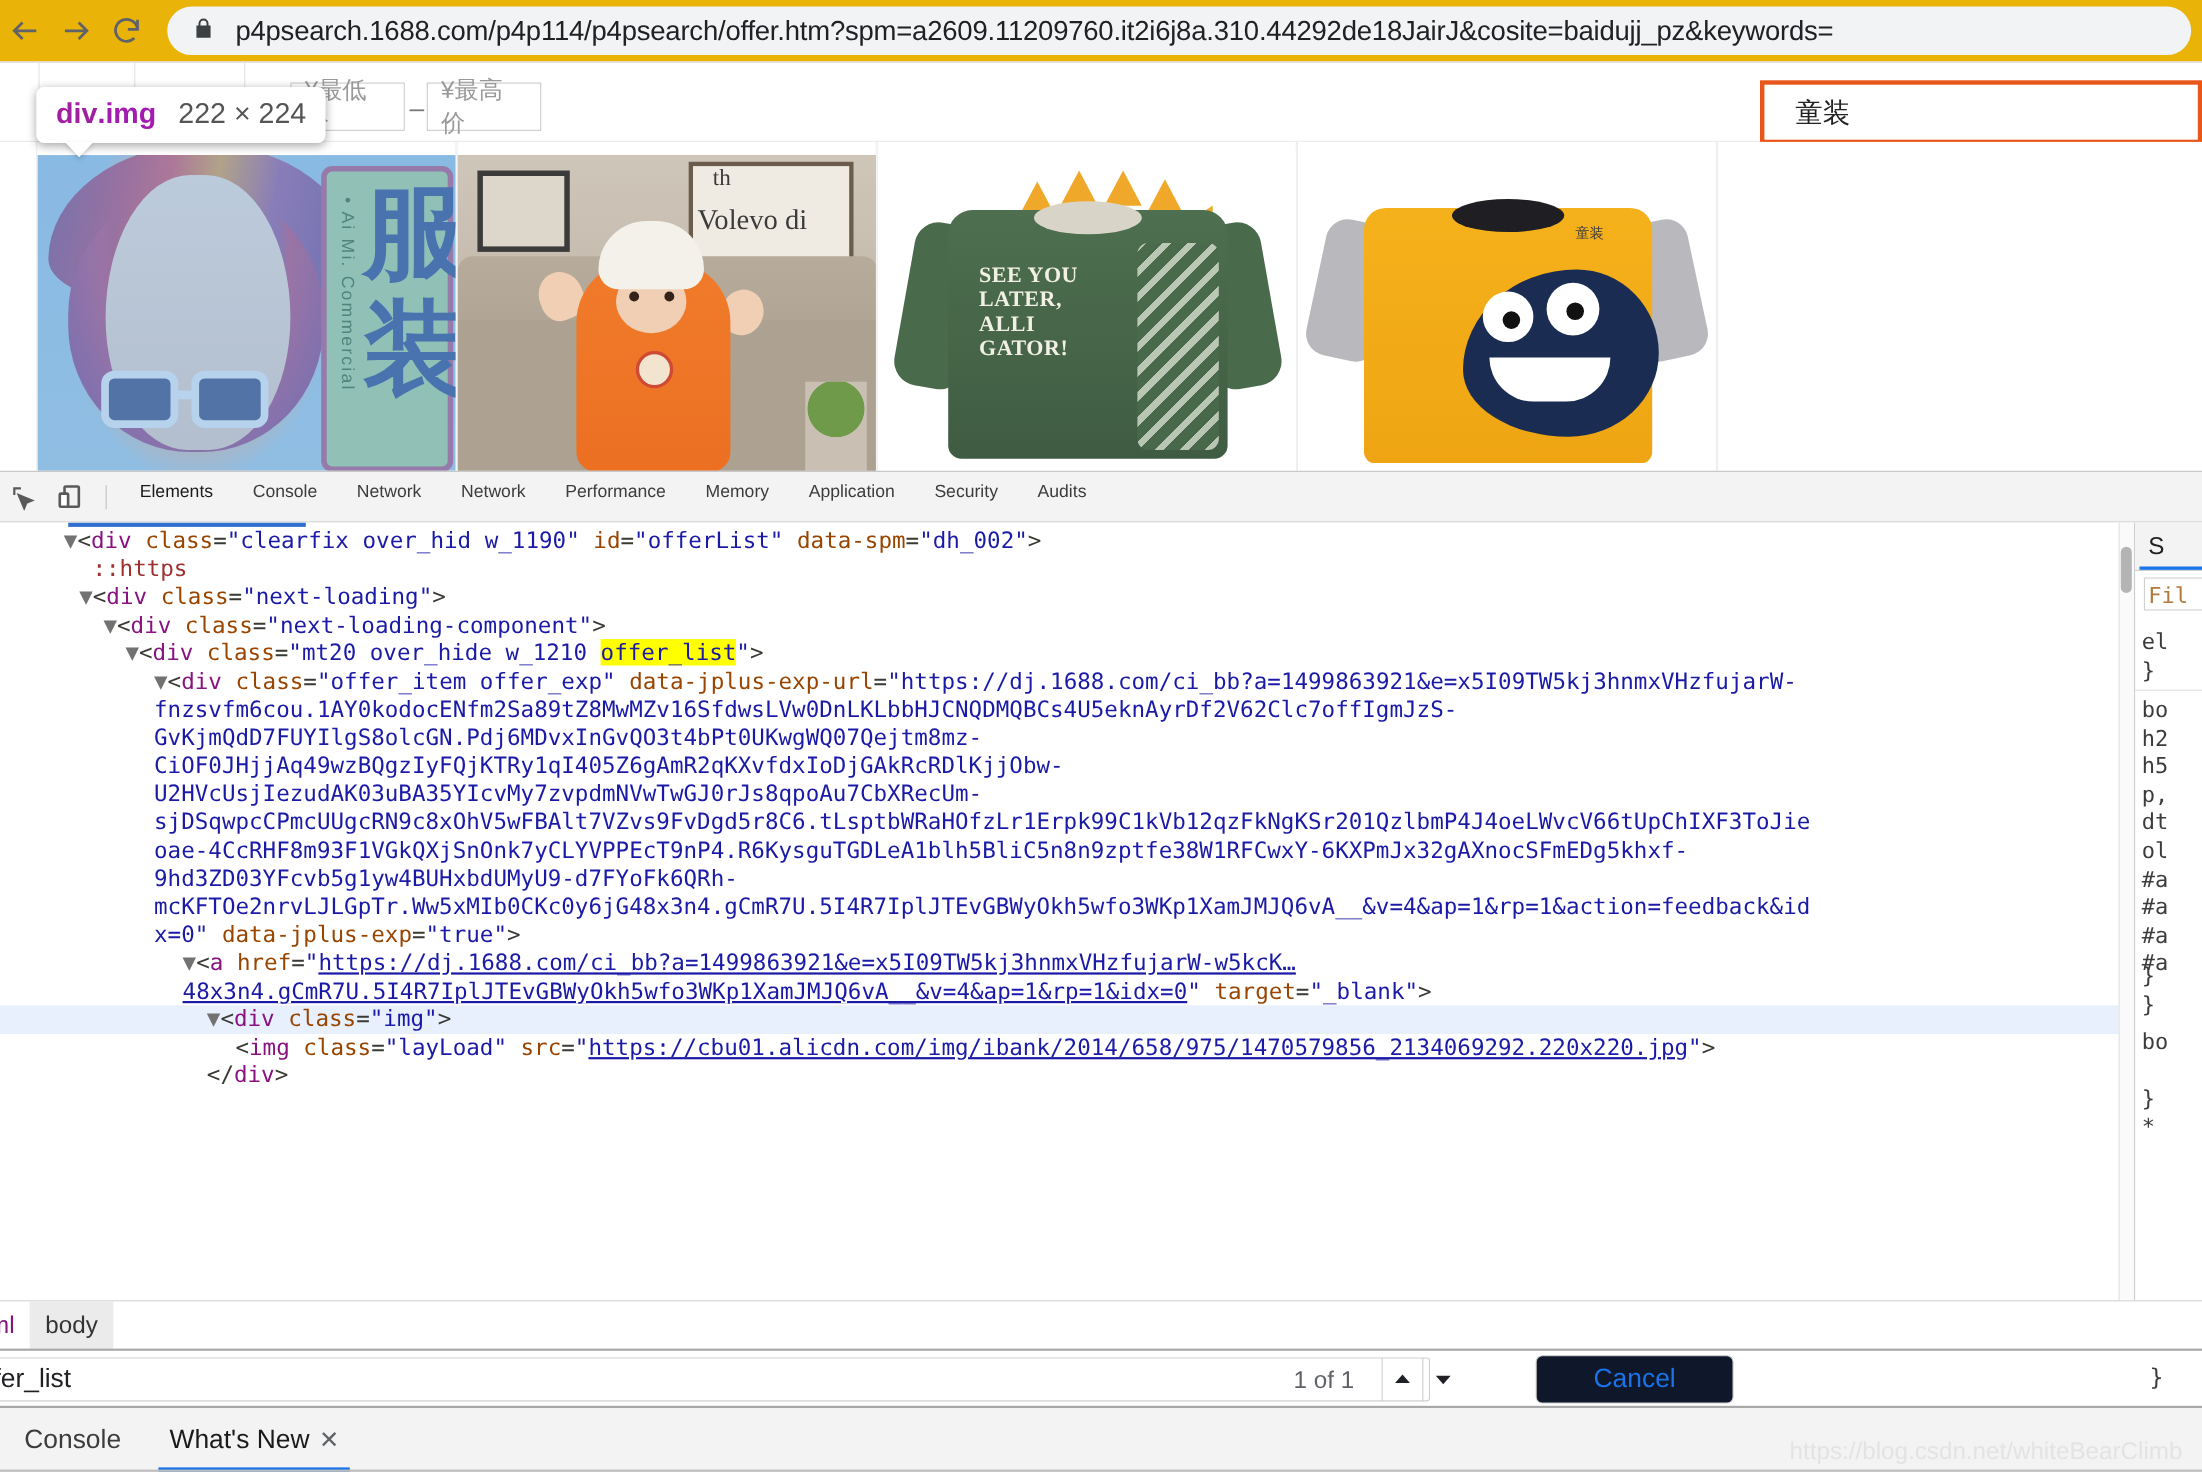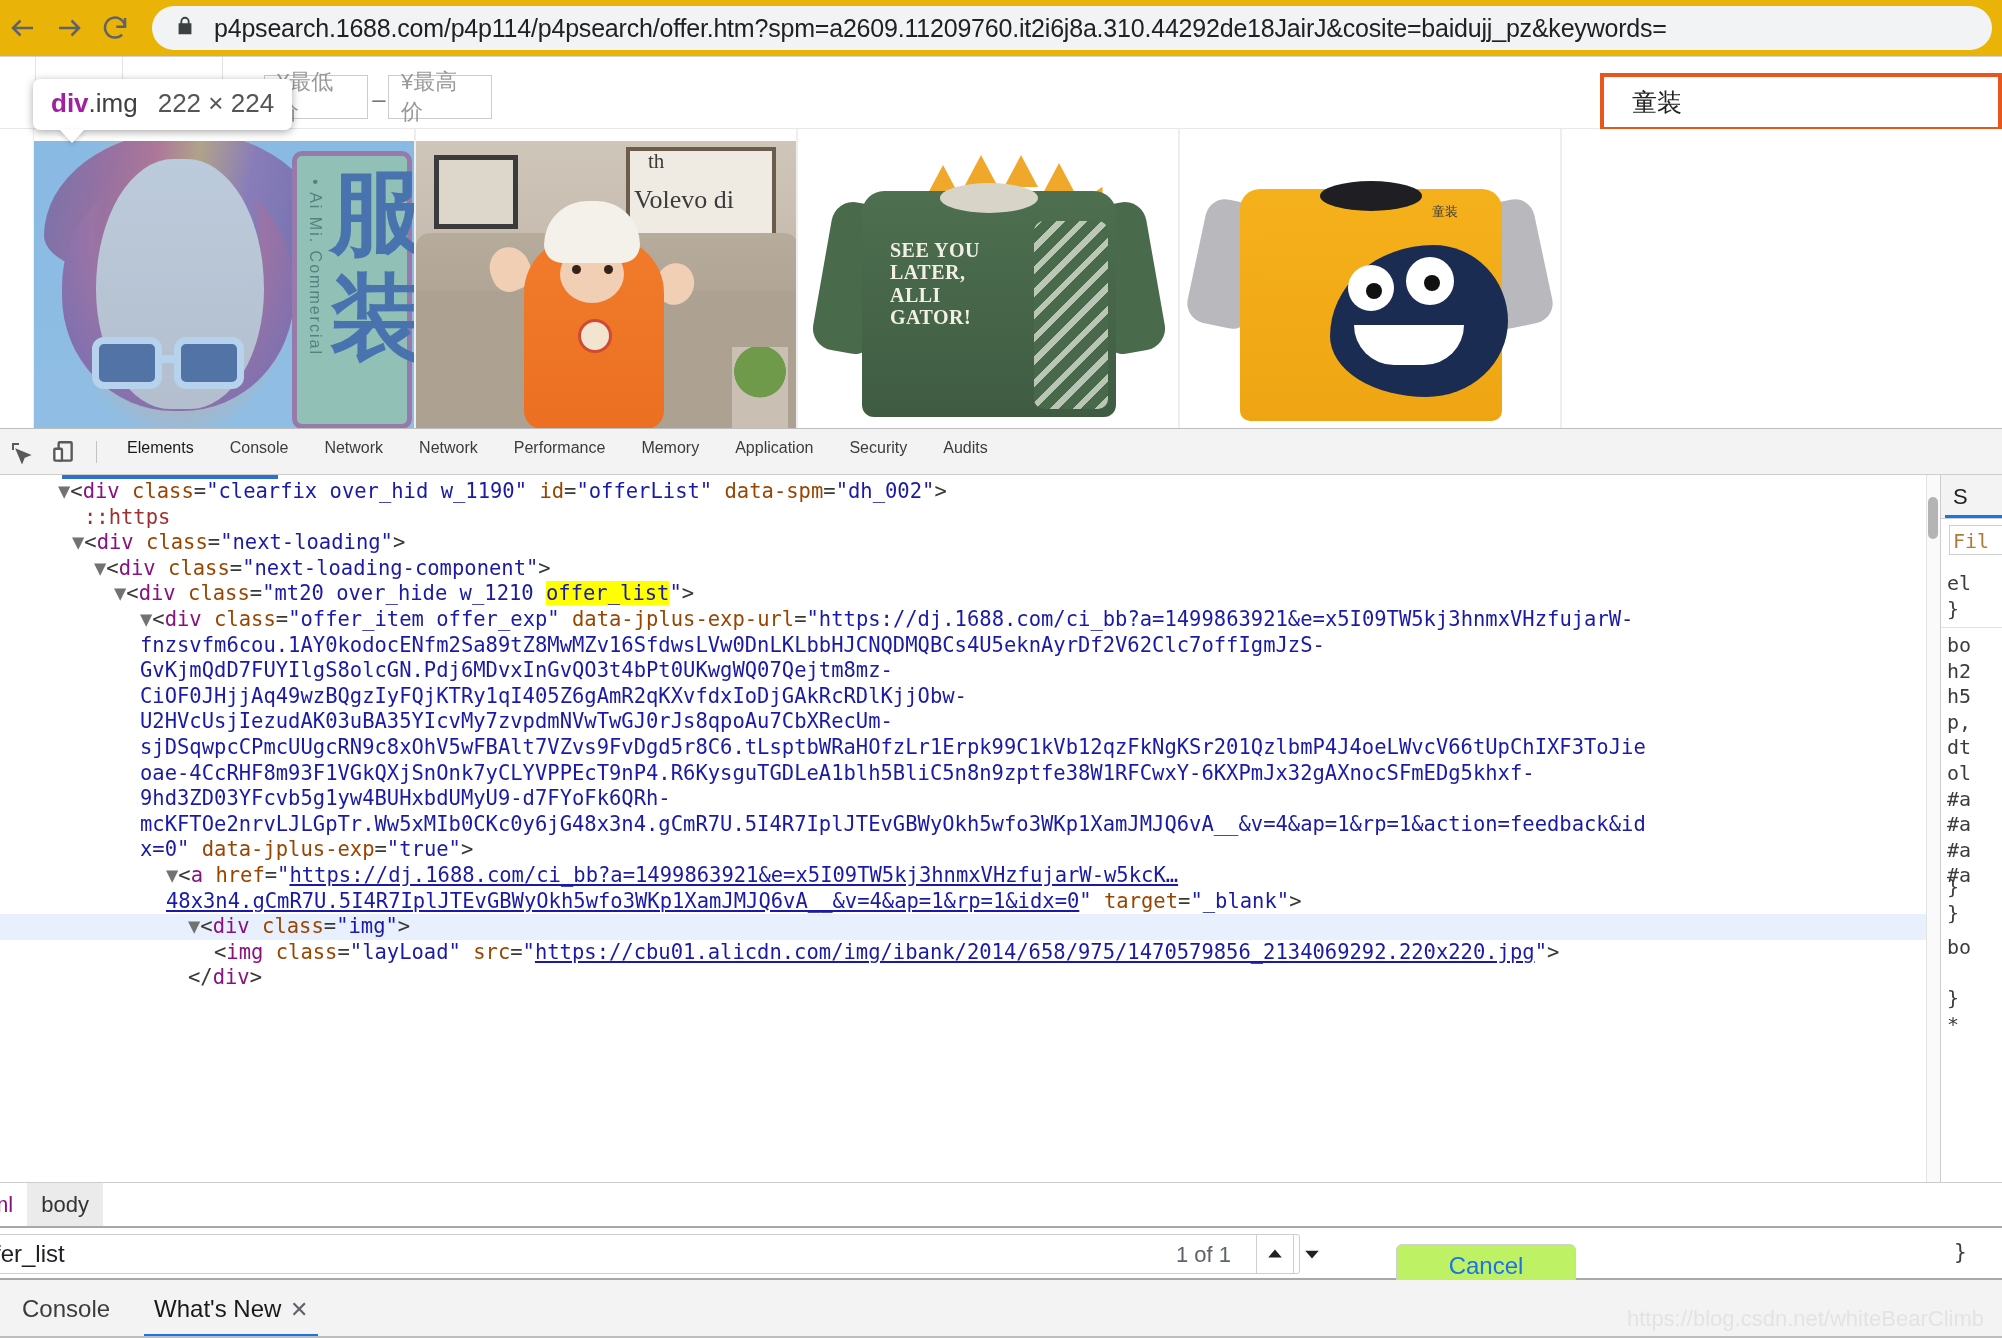--- a/index.html
+++ b/index.html
@@ -238,22 +238,22 @@
   #find-input { position:absolute; left:-20px; top:6px; width:1320px; height:40px;
     border:1px solid #cfcfcf; border-radius:3px; background:#fff; }
   #find-text { position:absolute; left:-6px; top:12px; font-size:24px; color:#202124;
     font-family:"Liberation Sans",sans-serif; }
   #find-count { position:absolute; left:1176px; top:14px; font-size:22px; color:#5f6368; }
   #find-prev, #find-next { position:absolute; top:6px; width:37px; height:40px;
     border-left:1px solid #cfcfcf; display:flex; align-items:center; justify-content:center;
     color:#202124; font-size:20px; }
   #find-prev { left:1256px; }
   #find-next { left:1293px; }
-  #find-cancel { position:absolute; left:1396px; top:16px; width:180px; height:44px;
-    border:1px solid #cfcfcf; border-radius:6px; background:#bef264; color:#1a73e8;
+  #find-cancel { position:absolute; left:1396px; top:4px; width:180px; height:44px;
+    border:1px solid #cfcfcf; border-radius:6px; background:#0f172a; color:#1a73e8;
     font-size:24px; display:flex; align-items:center; justify-content:center;
     font-family:"Liberation Sans",sans-serif; }
   #findbar-rbrace { position:absolute; left:1954px; top:12px; font-size:21px; color:#3c3c3c;
     font-family:"DejaVu Sans Mono",monospace; }
 
   
   #drawer { height:58px; flex:none; background:#f3f3f3; display:flex; align-items:flex-end;
     position:relative; }
   .drawer-tab { height:54px; line-height:50px; padding:0 22px; font-size:24px; color:#3c3c3c;
     font-family:"Liberation Sans",sans-serif; position:relative; }
@@ -263,21 +263,21 @@
   #drawer-close { font-size:22px; color:#5f6368; margin-left:2px; }
   #watermark { position:absolute; right:18px; bottom:6px; font-size:22px; color:#e3e3e3;
     font-family:"Liberation Sans",sans-serif; }
   #drawer-bottomline { position:absolute; left:0; right:0; bottom:0; height:2px; background:#bdbdbd; }
 
   
   #inspect-tooltip { position:absolute; left:33px; top:79px; z-index:40; }
   #inspect-bubble { background:#fff; border-radius:7px; padding:9px 18px 11px 18px;
     box-shadow:0 2px 9px rgba(0,0,0,.34); display:flex; align-items:baseline; }
   #tt-tag { font-size:26px; font-weight:bold; color:#a020a0; font-family:"Liberation Sans",sans-serif; }
-  #tt-cls { font-size:26px; font-weight:normal; color:#404040; font-family:"Liberation Sans",sans-serif; }
+  #tt-cls { font-size:26px; font-weight:bold; color:#a21caf; font-family:"Liberation Sans",sans-serif; }
   #tt-dims { font-size:26px; color:#555; margin-left:20px; font-family:"Liberation Sans",sans-serif; }
   #tt-arrow { position:absolute; left:26px; bottom:-13px; width:0; height:0;
     border-left:13px solid transparent; border-right:13px solid transparent;
     border-top:14px solid #fff; filter:drop-shadow(0 2px 2px rgba(0,0,0,.18)); }
 </style>
 </head>
 <body>
 
 <div id="browser-chrome">
   <div class="nav-btn">

